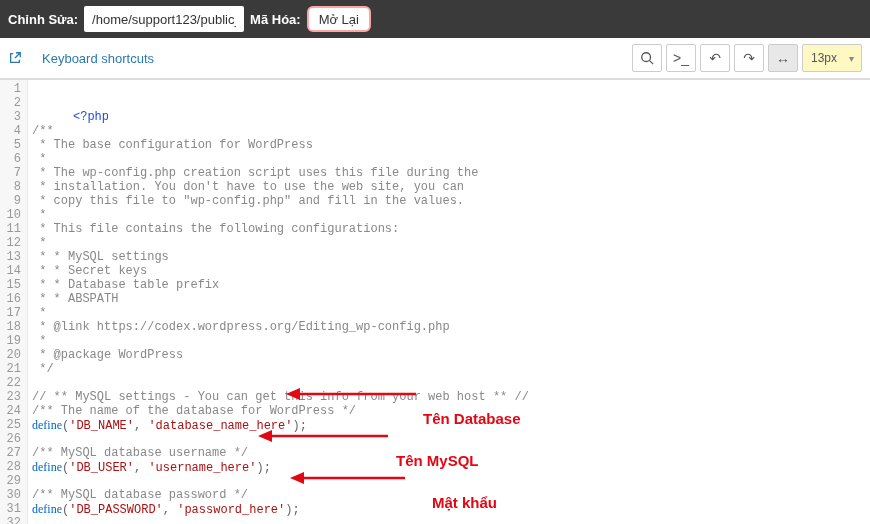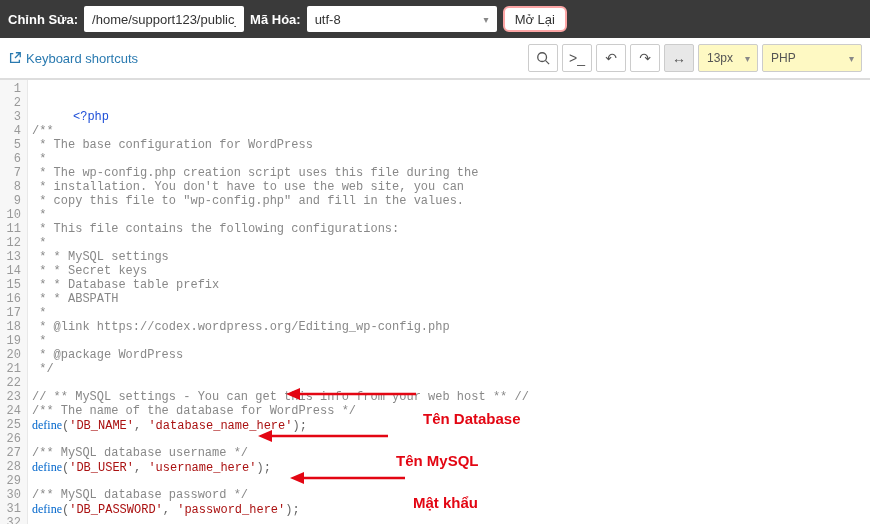--- a/index.html
+++ b/index.html
@@ -7,21 +7,21 @@
 .header { background: #3a3a3a; color: #fff; display: flex; align-items: center; padding: 6px 8px; gap: 6px; }
 .header-label { font-weight: bold; font-size: 13px; white-space: nowrap; }
 .header-input { background: #fff; color: #333; border: none; padding: 4px 8px; font-size: 13px; height: 26px; border-radius: 2px; }
 .path-input { width: 160px; }
 .encoding-select { width: 190px; }
 .header-btn { background: #fff; color: #333; border: 2px solid #fca5a5; padding: 4px 10px; height: 26px; font-size: 13px; cursor: pointer; border-radius: 6px; }
 .select-wrap { position: relative; display: inline-flex; align-items: center; }
 .select-wrap::after { content: "▾"; position: absolute; right: 8px; color: #888; pointer-events: none; font-size: 10px; }
 .select-wrap select, .select-wrap .encoding-select { appearance: none; padding-right: 22px; }
 .subheader { display: flex; align-items: center; padding: 6px 8px; border-bottom: 1px solid #ddd; }
-.kb-link { color: #2a7ab0; text-decoration: none; font-size: 13px; display: flex; align-items: center; gap: 4px; }
+.kb-link { color: #2a7ab0; text-decoration: none; font-size: 13px; display: flex; align-items: center; gap: 20px; }
 .kb-link svg { width: 14px; height: 14px; }
 .spacer { flex: 1; }
 .toolbar { display: flex; gap: 4px; align-items: center; }
 .tool-btn { background: #fff; border: 1px solid #ccc; width: 30px; height: 28px; display: flex; align-items: center; justify-content: center; cursor: pointer; border-radius: 2px; font-size: 14px; color: #555; }
 .tool-btn.active { background: #e8e8e8; }
 .tool-select { border: 1px solid #ccc; height: 28px; padding: 0 20px 0 8px; font-size: 12px; background: #fef9c3; color: #555; appearance: none; border-radius: 2px; }
 .font-select { width: 60px; }
 .lang-select { width: 100px; }
 .editor { display: flex; height: calc(524px - 76px); font-family: "Courier New", monospace; font-size: 12px; border-top: 1px solid #ddd; position: relative; }
 .gutter { background: #f7f7f7; color: #999; text-align: right; padding: 2px 6px 2px 4px; user-select: none; border-right: 1px solid #e8e8e8; min-width: 28px; }
@@ -38,23 +38,20 @@
 .arrow-head { fill: #e30613; }
 .ann-label { position: absolute; color: #e30613; font-weight: bold; font-family: Arial, sans-serif; font-size: 15px; white-space: nowrap; margin-top: 30px; }
 </style>
 </head>
 <body>
 
 <div class="header">
   <span class="header-label">Chỉnh Sửa:</span>
   <input class="header-input path-input" value="/home/support123/public_" style="">
   <span class="header-label">Mã Hóa:</span>
-  <span class="select-wrap">
-    <input class="header-input encoding-select" value="utf-8" style="">
-  </span>
   <button class="header-btn">Mở Lại</button>
 </div>
 
 <div class="subheader">
   <a href="#" class="kb-link">
     <svg viewBox="0 0 16 16">
         <path fill="none" stroke="#2a7ab0" stroke-width="1.5" d="M6 3H3v10h10v-3M8 8l6-6M9 2h5v5"></path>
       </svg>
     <span>Keyboard shortcuts</span>
   </a>
@@ -73,23 +70,20 @@
         <span>↶</span>
       </button>
     <button class="tool-btn">
         <span>↷</span>
       </button>
     <button class="tool-btn active">
         <span>↔</span>
       </button>
     <span class="select-wrap">
         <select class="tool-select font-select"><option>13px</option></select>
-      </span>
-    <span class="select-wrap">
-        <select class="tool-select lang-select"><option>PHP</option></select>
       </span>
   </div>
 </div>
 
 <div class="editor">
   <div class="gutter" id="gutter">
       <div>1</div>
       <div>2</div>
       <div>3</div>
       <div>4</div>
@@ -131,16 +125,16 @@
       <span class="ann-label" style="left:395px;top:302px">Tên Database</span>
       <svg class="arrow" style="left:230px;top:348px" width="130" height="16">
           <line class="arrow-line" x1="12" y1="8" x2="130" y2="8"></line>
           <polygon class="arrow-head" points="0,8 14,2 14,14"></polygon>
         </svg>
       <span class="ann-label" style="left:368px;top:344px">Tên MySQL</span>
       <svg class="arrow" style="left:262px;top:390px" width="115" height="16">
           <line class="arrow-line" x1="12" y1="8" x2="115" y2="8"></line>
           <polygon class="arrow-head" points="0,8 14,2 14,14"></polygon>
         </svg>
-      <span class="ann-label" style="left:385px;top:386px">Mật khẩu</span>
+      <span class="ann-label" style="left:404px;top:386px">Mật khẩu</span>
     </div>
   </div>
 </div>
 
 </body></html>

